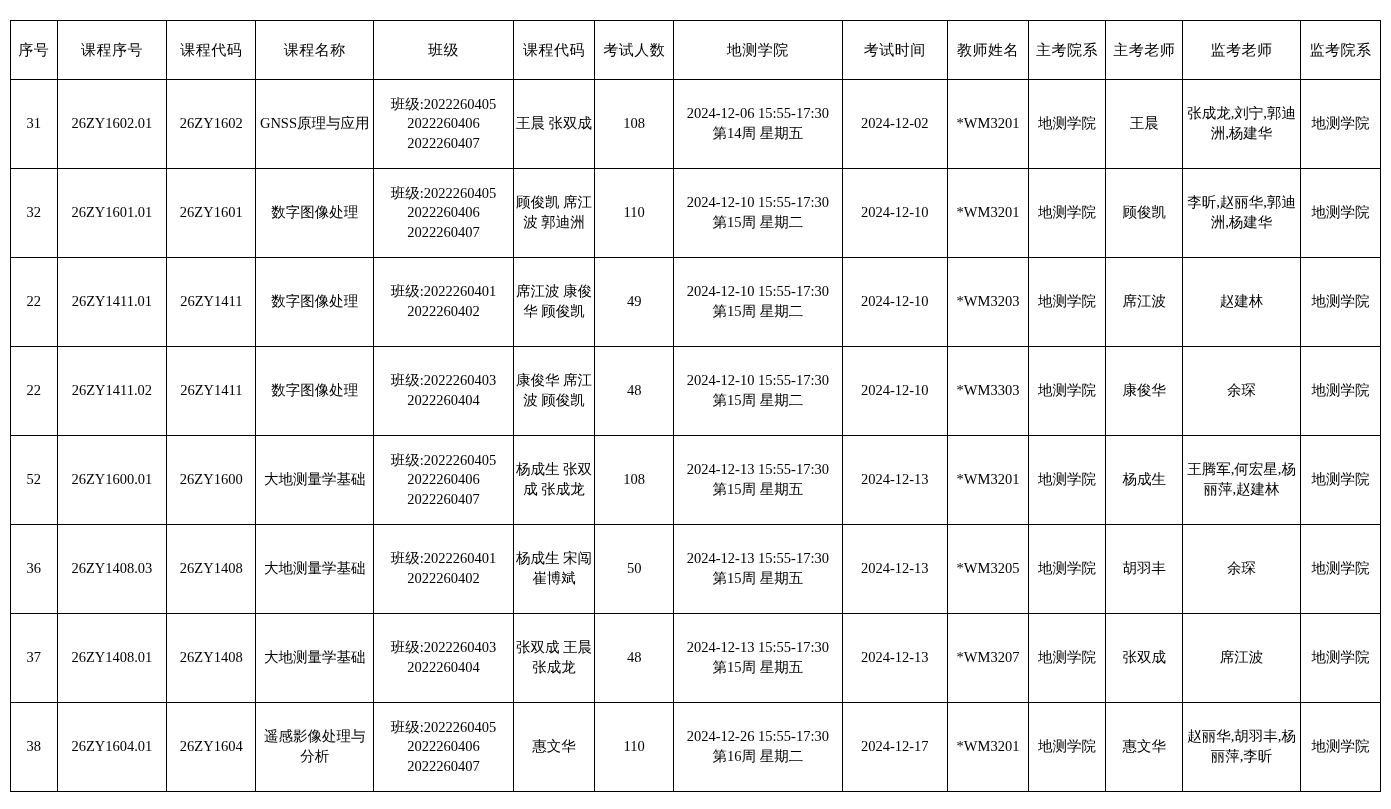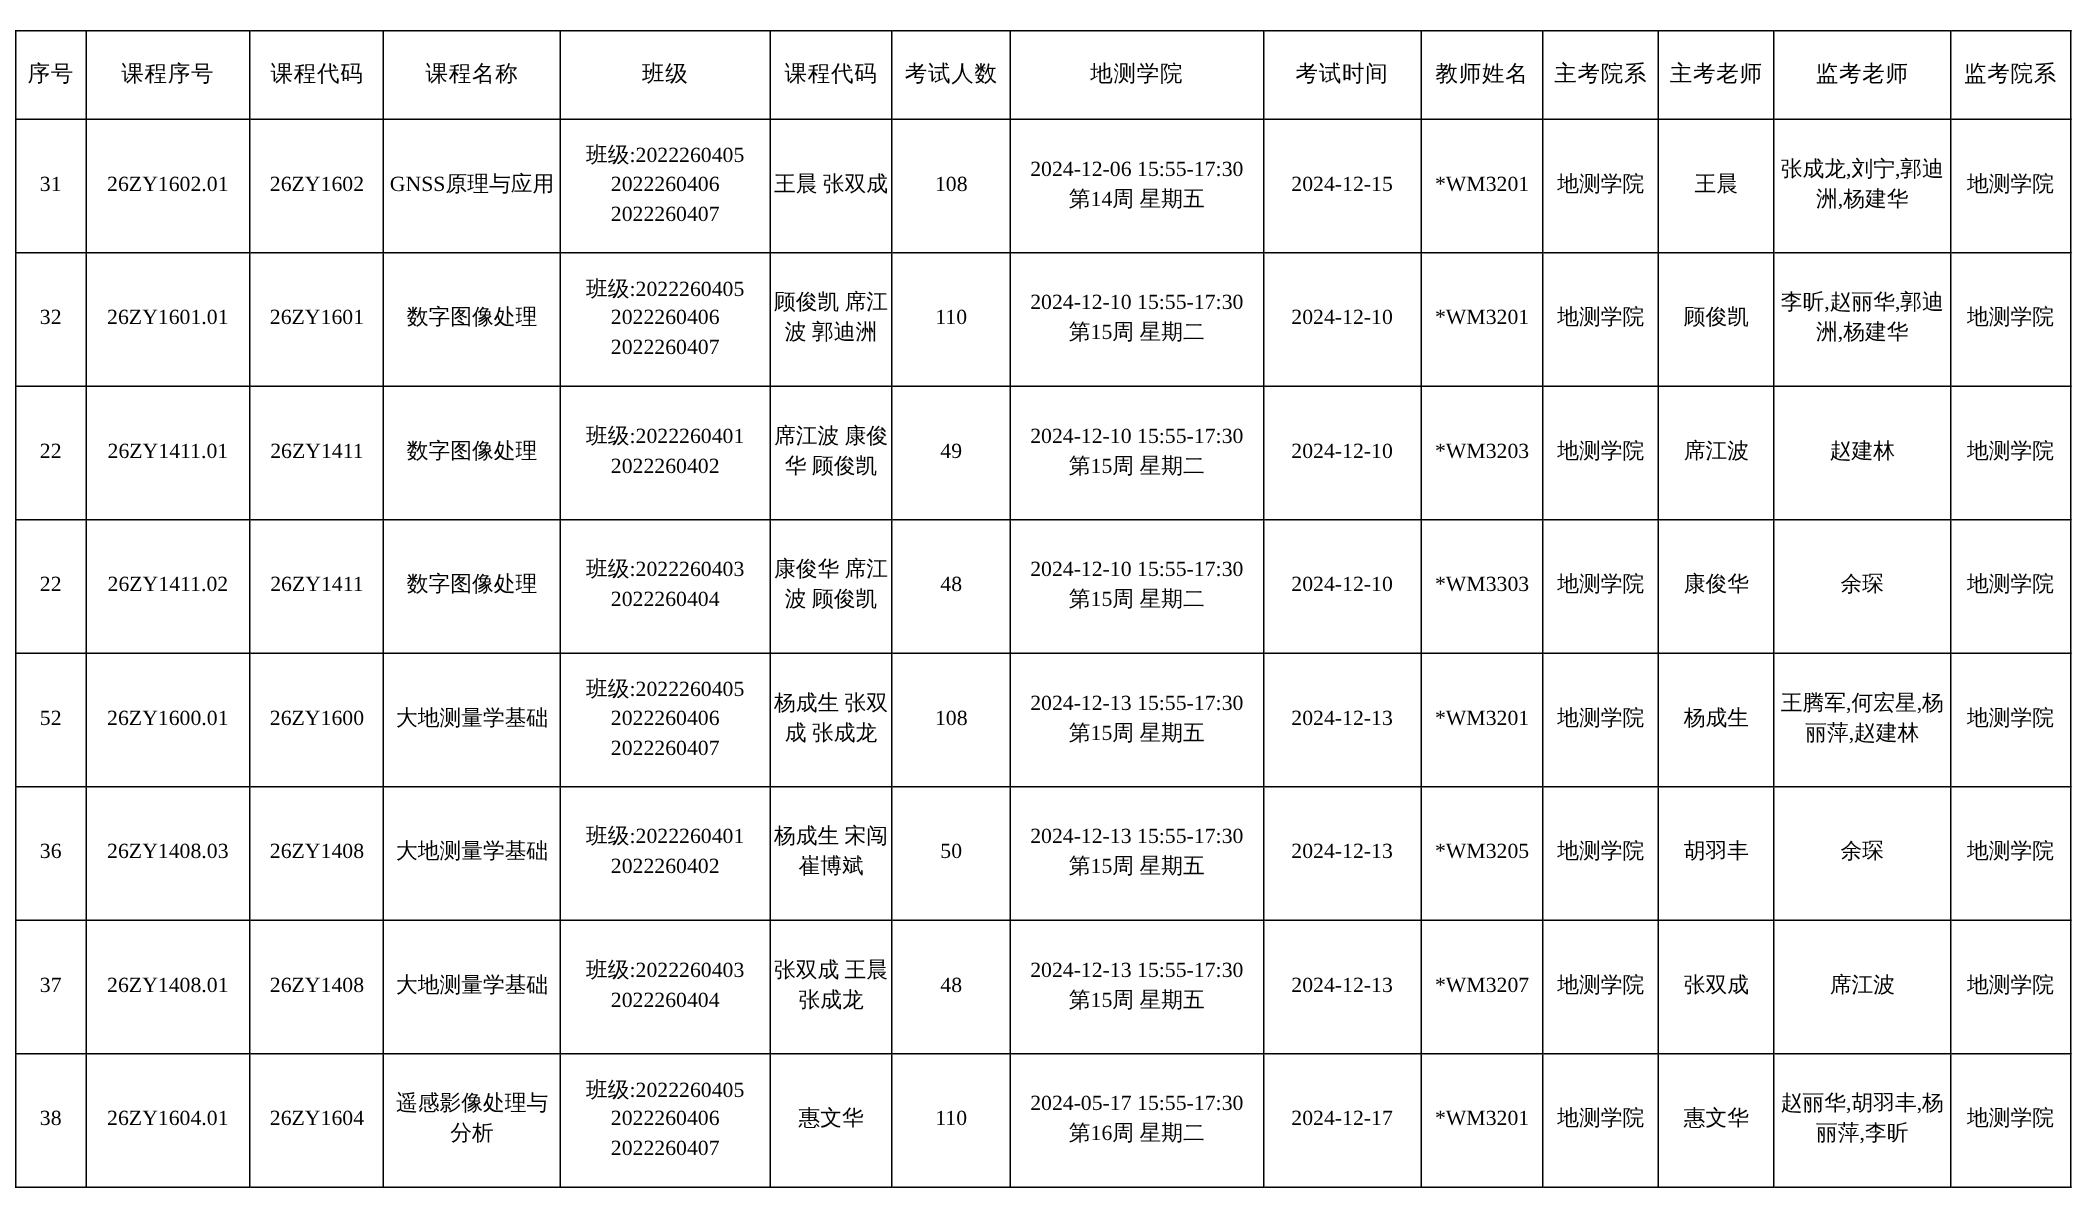--- a/index.html
+++ b/index.html
@@ -111,21 +111,21 @@
         <td>26ZY1602.01</td>
         <td>26ZY1602</td>
         <td>GNSS原理与应用</td>
         <td class="cell-multiline">班级:2022260405
 2022260406
 2022260407</td>
         <td>王晨 张双成</td>
         <td>108</td>
         <td class="cell-multiline">2024-12-06 15:55-17:30
 第14周 星期五</td>
-        <td>2024-12-15</td>
+        <td>2024-12-02</td>
         <td>*WM3201</td>
         <td>地测学院</td>
         <td>王晨</td>
         <td>张成龙,刘宁,郭迪洲,杨建华</td>
         <td>地测学院</td>
       </tr>
       <tr>
         <td>32</td>
         <td>26ZY1601.01</td>
         <td>26ZY1601</td>
@@ -238,21 +238,21 @@
       <tr>
         <td>38</td>
         <td>26ZY1604.01</td>
         <td>26ZY1604</td>
         <td>遥感影像处理与分析</td>
         <td class="cell-multiline">班级:2022260405
 2022260406
 2022260407</td>
         <td>惠文华</td>
         <td>110</td>
-        <td class="cell-multiline">2024-05-17 15:55-17:30
+        <td class="cell-multiline">2024-12-26 15:55-17:30
 第16周 星期二</td>
         <td>2024-12-17</td>
         <td>*WM3201</td>
         <td>地测学院</td>
         <td>惠文华</td>
         <td>赵丽华,胡羽丰,杨丽萍,李昕</td>
         <td>地测学院</td>
       </tr>
     </tbody>
   </table>

